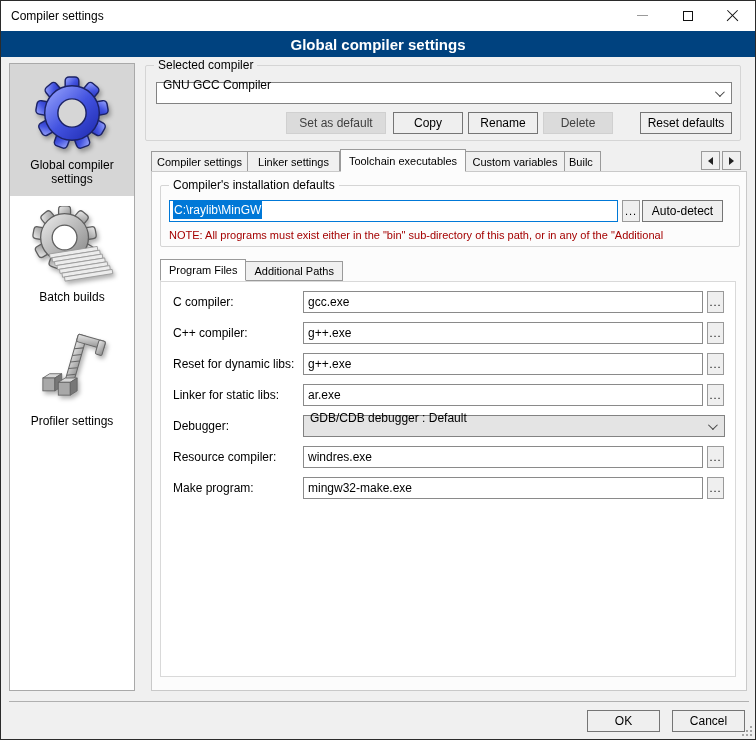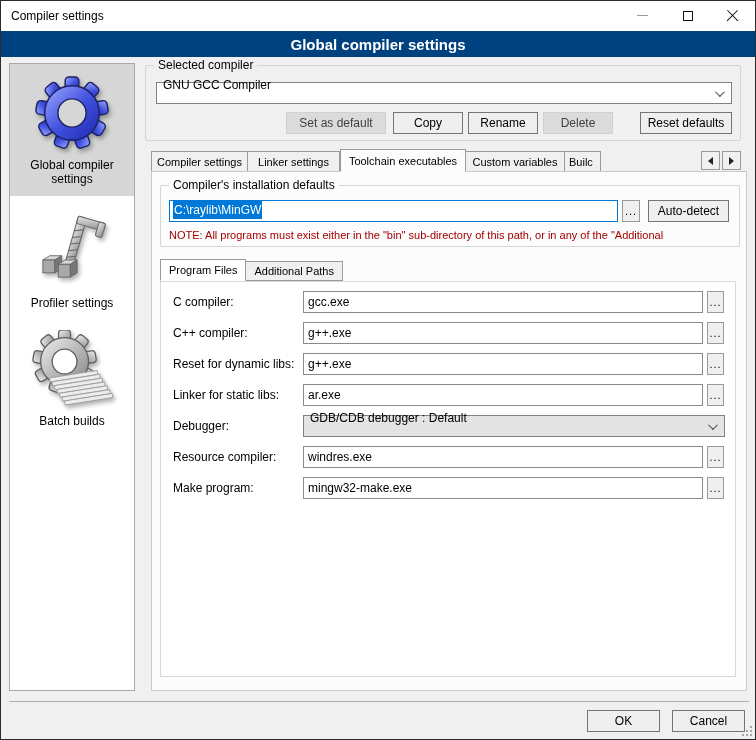--- a/index.html
+++ b/index.html
@@ -81,21 +81,21 @@
   .page{ position:absolute; left:150px; top:170px; width:596px; height:520px;
     background:#fcfcfc; border:1px solid #c9c9c9; z-index:2; }
 
   .grp-install{ left:8px; top:13px; width:580px; height:62px; }
   .dir-row{ position:absolute; left:8px; top:14px; width:564px; height:22px; display:flex; }
   .dir-input{ flex:0 0 449px; height:22px; background:#fff; border:1px solid #0078d7;
     display:flex; align-items:flex-start; padding-left:3px; overflow:hidden; white-space:nowrap; }
   .sel-text{ background:#0078d7; color:#fff; padding:2px 1px; }
   .mini-btn{ width:18px; height:22px; margin-left:4px; background:#efefef; border:1px solid #9a9a9a;
     display:flex; align-items:center; justify-content:center; font-size:11px; letter-spacing:1px; cursor:default; }
-  .autodetect{ width:81px; height:22px; margin-left:8px; }
+  .autodetect{ width:81px; height:22px; margin-left:2px; }
   .note{ position:absolute; left:8px; top:43px; width:578px; color:#a40000; font-size:11px;
     white-space:nowrap; overflow:hidden; }
 
   
   .ptabs{ position:absolute; left:8px; top:87px; height:22px; display:flex; }
   .ptab{ height:20px; margin-top:2px; border:1px solid #9a9a9a; background:#f0f0f0;
     display:flex; align-items:center; justify-content:center; font-size:11px; padding:0 8px; cursor:default; }
   .ptab + .ptab{ border-left-width:0;text-align:right; }
   .ptab.active{ height:22px; margin-top:0; background:#fff; border-bottom-color:#fff; z-index:3; }
   .ipage{ position:absolute; left:8px; top:109px; width:576px; height:396px;
@@ -165,51 +165,20 @@
           <rect x="-7" y="-37" width="14" height="16" rx="4" transform="rotate(320)"></rect>
           <circle cx="0" cy="0" r="28" stroke="none"></circle>
           <circle cx="0" cy="0" r="28" fill="none"></circle>
           <circle cx="0" cy="0" r="14.5" fill="#d6d6d6"></circle>
         </g>
       </svg>
       <span class="lbl">Global compiler settings</span>
     </div>
 
     <div class="side-item">
-      <svg class="ic" width="72" height="84" viewBox="-42 -44 84 88">
-        <defs>
-          <linearGradient id="gg1" x1="0" y1="0" x2="1" y2="1">
-            <stop offset="0" stop-color="#e9e9e9"></stop>
-              <stop offset="1" stop-color="#8b8b8b"></stop>
-          </linearGradient>
-        </defs>
-        <g transform="rotate(16)" fill="url(#gg1)" stroke="#666" stroke-width="1.2">
-          <rect x="-3" y="-38" width="10" height="66" rx="2"></rect>
-          <rect x="-3" y="-38" width="33" height="9" rx="2"></rect>
-          <rect x="22" y="-38" width="8" height="17" rx="2"></rect>
-          <line x1="-3" y1="-20" x2="7" y2="-24"></line>
-            <line x1="-3" y1="-12" x2="7" y2="-16"></line>
-          <line x1="-3" y1="-4" x2="7" y2="-8"></line>
-            <line x1="-3" y1="4" x2="7" y2="0"></line>
-          <line x1="-3" y1="12" x2="7" y2="8"></line>
-            <line x1="-3" y1="20" x2="7" y2="16"></line>
-        </g>
-        <g stroke="#636363" stroke-width="1">
-          <polygon points="-34,14 -26,9 -12,9 -20,14" fill="#d8d8d8"></polygon>
-          <rect x="-34" y="14" width="14" height="15" fill="#a8a8a8"></rect>
-          <polygon points="-20,14 -12,9 -12,24 -20,29" fill="#777"></polygon>
-          <polygon points="-16,19 -8,14 6,14 -2,19" fill="#d8d8d8"></polygon>
-          <rect x="-16" y="19" width="14" height="15" fill="#a8a8a8"></rect>
-          <polygon points="-2,19 6,14 6,29 -2,34" fill="#777"></polygon>
-        </g>
-      </svg>
-      <span class="lbl">Profiler settings</span>
-    </div>
-
-    <div class="side-item">
       <svg class="ic" width="84" height="78" viewBox="-44 -42 88 84">
         <defs>
           <linearGradient id="gg2" x1="0" y1="0" x2="1" y2="1">
             <stop offset="0" stop-color="#eeeeee"></stop>
               <stop offset="1" stop-color="#848484"></stop>
           </linearGradient>
         </defs>
         <g transform="translate(-8,-8) scale(0.92)" fill="url(#gg2)" stroke="#5f5f5f" stroke-width="1.5">
           <rect x="-7" y="-37" width="14" height="16" rx="4"></rect>
           <rect x="-7" y="-37" width="14" height="16" rx="4" transform="rotate(40)"></rect>
@@ -229,20 +198,51 @@
           <rect x="-20" y="10.5" width="52" height="4.5"></rect>
           <rect x="-18" y="15" width="52" height="4.5"></rect>
           <rect x="-16" y="19.5" width="52" height="4.5"></rect>
           <rect x="-14" y="24" width="52" height="4.5"></rect>
           <rect x="-12" y="28.5" width="52" height="4.5"></rect>
           <rect x="-10" y="33" width="52" height="4.5"></rect>
         </g>
       </svg>
       <span class="lbl">Batch builds</span>
     </div>
+
+    <div class="side-item">
+      <svg class="ic" width="72" height="84" viewBox="-42 -44 84 88">
+        <defs>
+          <linearGradient id="gg1" x1="0" y1="0" x2="1" y2="1">
+            <stop offset="0" stop-color="#e9e9e9"></stop>
+              <stop offset="1" stop-color="#8b8b8b"></stop>
+          </linearGradient>
+        </defs>
+        <g transform="rotate(16)" fill="url(#gg1)" stroke="#666" stroke-width="1.2">
+          <rect x="-3" y="-38" width="10" height="66" rx="2"></rect>
+          <rect x="-3" y="-38" width="33" height="9" rx="2"></rect>
+          <rect x="22" y="-38" width="8" height="17" rx="2"></rect>
+          <line x1="-3" y1="-20" x2="7" y2="-24"></line>
+            <line x1="-3" y1="-12" x2="7" y2="-16"></line>
+          <line x1="-3" y1="-4" x2="7" y2="-8"></line>
+            <line x1="-3" y1="4" x2="7" y2="0"></line>
+          <line x1="-3" y1="12" x2="7" y2="8"></line>
+            <line x1="-3" y1="20" x2="7" y2="16"></line>
+        </g>
+        <g stroke="#636363" stroke-width="1">
+          <polygon points="-34,14 -26,9 -12,9 -20,14" fill="#d8d8d8"></polygon>
+          <rect x="-34" y="14" width="14" height="15" fill="#a8a8a8"></rect>
+          <polygon points="-20,14 -12,9 -12,24 -20,29" fill="#777"></polygon>
+          <polygon points="-16,19 -8,14 6,14 -2,19" fill="#d8d8d8"></polygon>
+          <rect x="-16" y="19" width="14" height="15" fill="#a8a8a8"></rect>
+          <polygon points="-2,19 6,14 6,29 -2,34" fill="#777"></polygon>
+        </g>
+      </svg>
+      <span class="lbl">Profiler settings</span>
+    </div>
   </div>
 
   <div class="group g-dialogbg grp-compiler">
     <span class="glabel">Selected compiler</span>
     <div class="combo">
       <span>GNU GCC Compiler</span>
       <span class="chev"></span>
     </div>
     <div class="btnrow">
       <div class="btn disabled b-setdef">Set as default</div>

